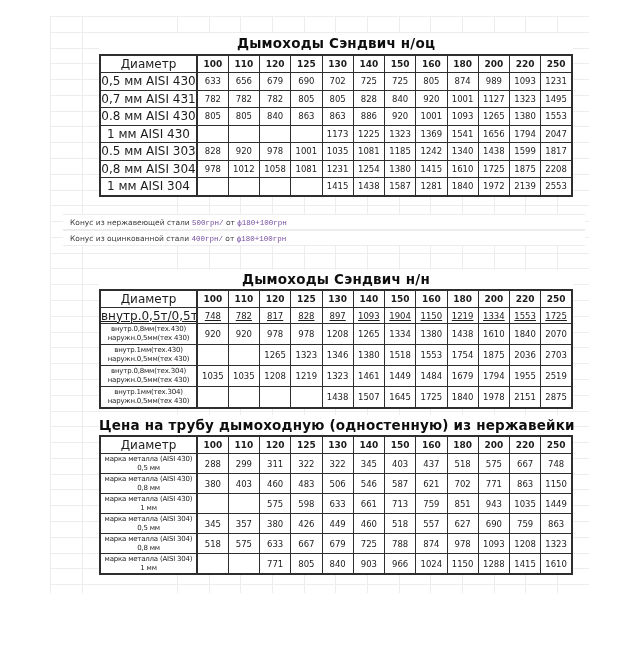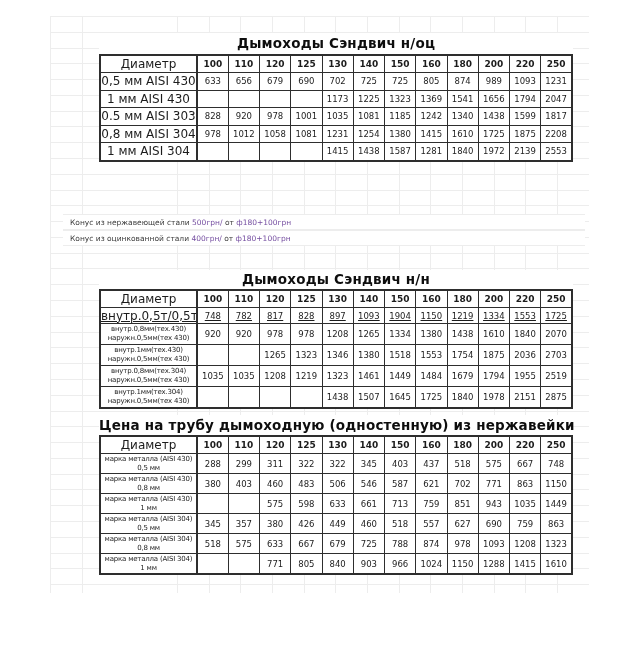--- a/index.html
+++ b/index.html
@@ -35,21 +35,21 @@
   #tbl-1 th{height:16px;}
   #tbl-1 tr.one td{height:15px;text-decoration:underline;}
   #tbl-1 tr.two td{height:20px;}
   #tbl-2 th{height:16px;}
   #tbl-2 td{height:19px;}
 
   .note{position:absolute;left:63px;width:522px;height:15.5px;z-index:2;
         background:#fff;border-top:1px solid #ededed;border-bottom:1px solid #ededed;
         font-size:7.5px;line-height:15.5px;color:#3a3a3a;padding-left:7px;
         box-sizing:border-box;white-space:nowrap;}
-  .note .purple{color:#744da0;}
+  .note .purple{color:#744da0;font-family:Liberation Mono, monospace;}
 </style>
 </head>
 <body>
 
 <div class="sheet">
 
   <div class="grid-layer">
       <div class="gl v" style="left: 0px;"></div>
       <div class="gl v" style="left: 32px;"></div>
       <div class="gl v" style="left: 127px;"></div>
@@ -138,20 +138,54 @@
             <td>725</td>
             <td>725</td>
             <td>805</td>
             <td>874</td>
             <td>989</td>
             <td>1093</td>
             <td>1231</td>
           </tr>
           <tr class="one">
             <td class="lblcol">
+              <div>0,7 мм AISI 431</div>
+            </td>
+            <td>782</td>
+            <td>782</td>
+            <td>782</td>
+            <td>805</td>
+            <td>805</td>
+            <td>828</td>
+            <td>840</td>
+            <td>920</td>
+            <td>1001</td>
+            <td>1127</td>
+            <td>1323</td>
+            <td>1495</td>
+          </tr>
+          <tr class="one">
+            <td class="lblcol">
+              <div>0.8 мм AISI 430</div>
+            </td>
+            <td>805</td>
+            <td>805</td>
+            <td>840</td>
+            <td>863</td>
+            <td>863</td>
+            <td>886</td>
+            <td>920</td>
+            <td>1001</td>
+            <td>1093</td>
+            <td>1265</td>
+            <td>1380</td>
+            <td>1553</td>
+          </tr>
+          <tr class="one">
+            <td class="lblcol">
               <div>1 мм AISI 430</div>
             </td>
             <td></td>
             <td></td>
             <td></td>
             <td></td>
             <td>1173</td>
             <td>1225</td>
             <td>1323</td>
             <td>1369</td>

